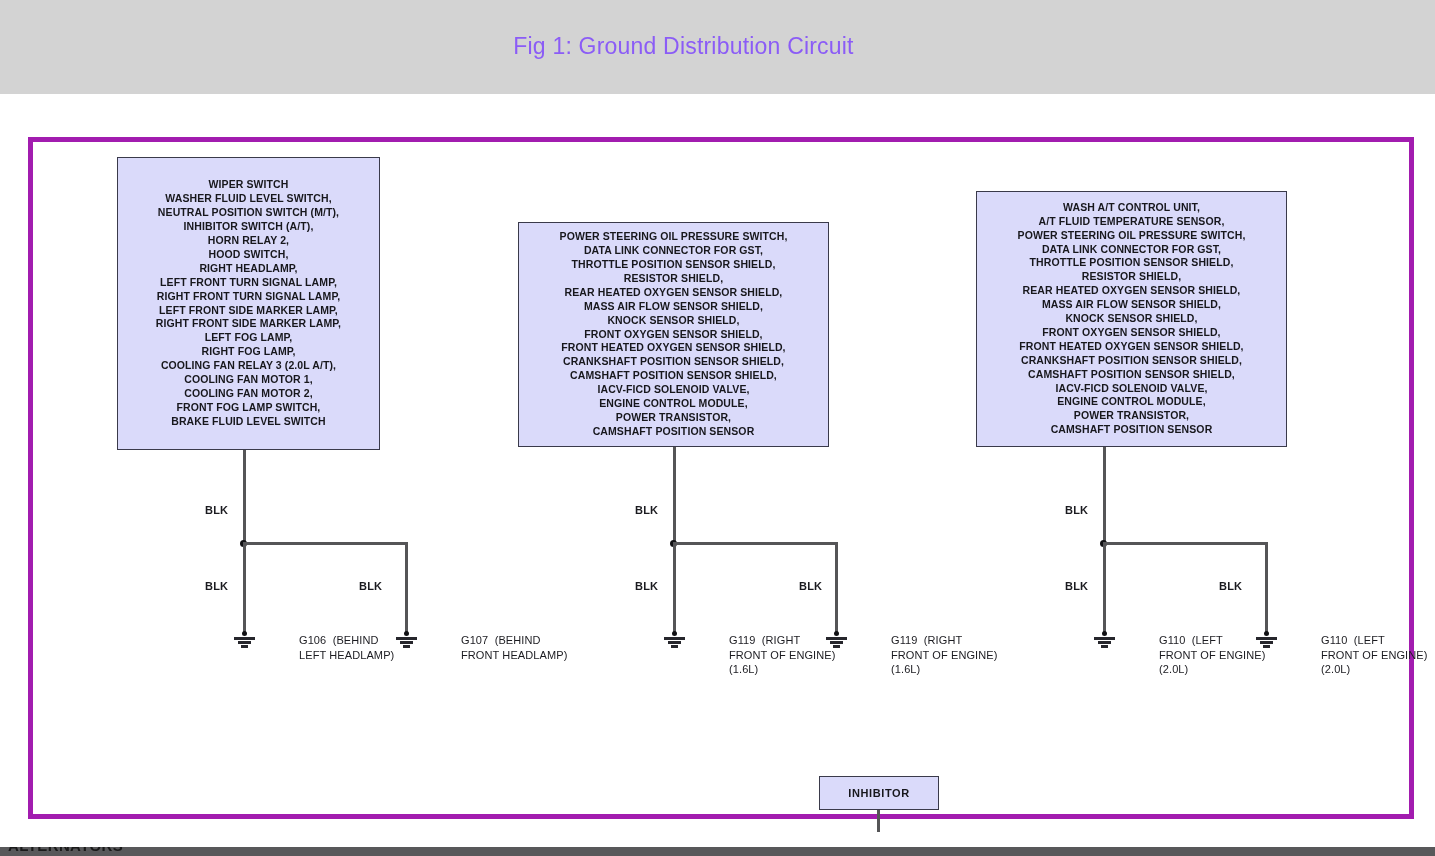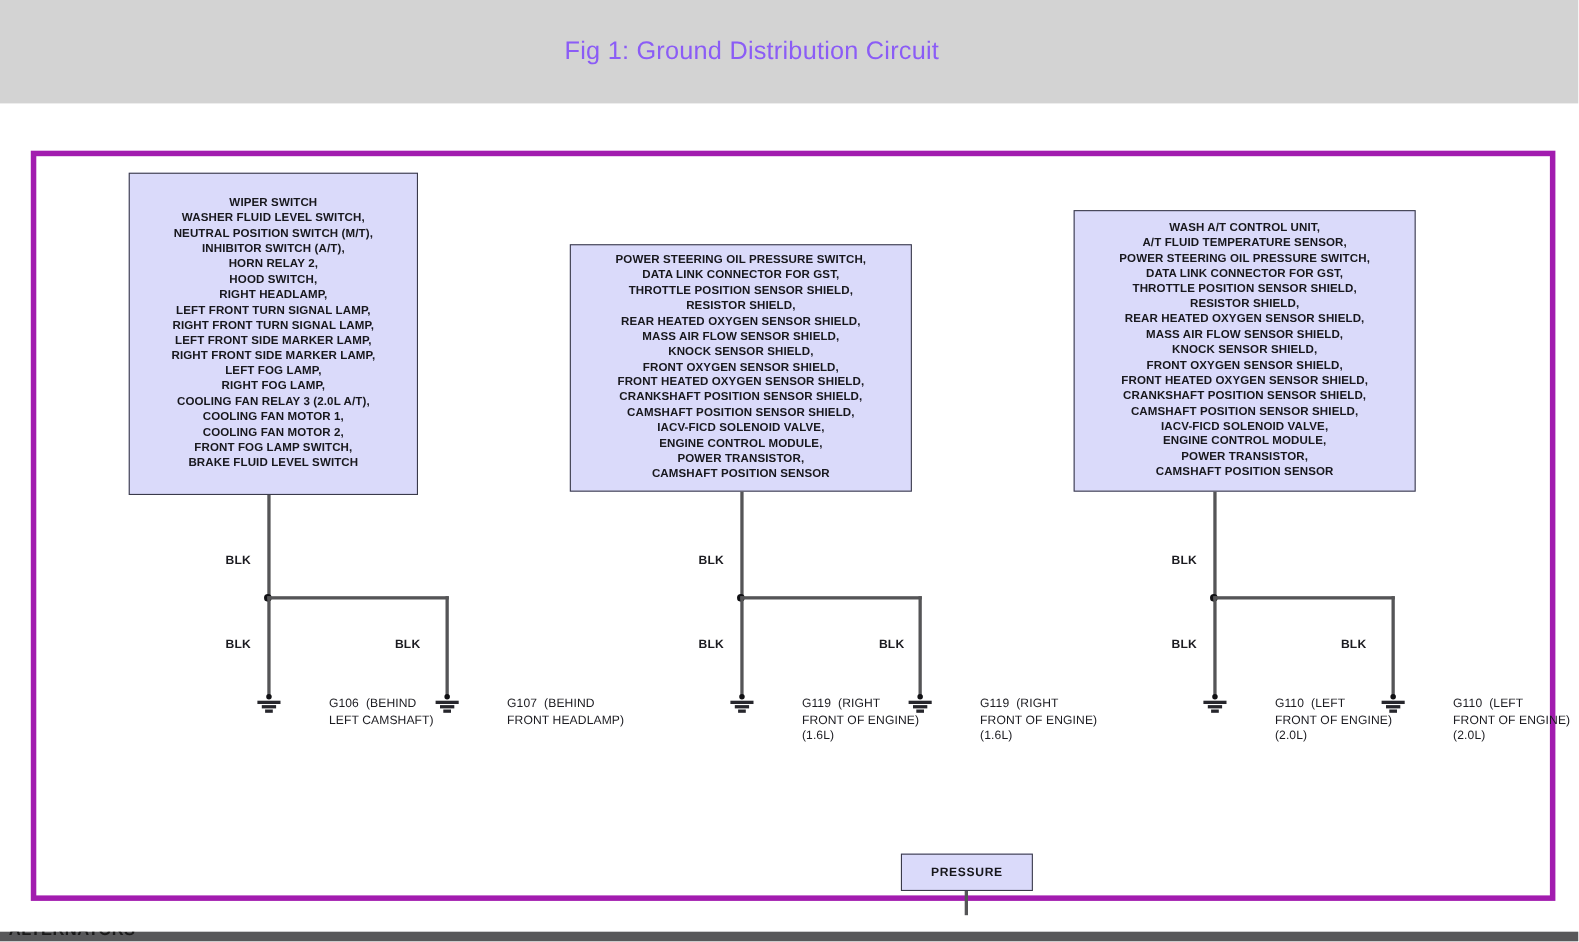--- a/index.html
+++ b/index.html
@@ -138,21 +138,21 @@
 
   <div class="gnd" style="left:200px;top:489px;">
     <div class="g-dot"></div>
       <div class="g-b1"></div>
       <div class="g-b2"></div>
       <div class="g-b3"></div>
   </div>
   <div class="gnd-label" style="left:222px;top:491px;">
     <span>G106</span>&nbsp;
     <span>(BEHIND</span><br>
-    <span>LEFT CAMSHAFT)</span>
+    <span>LEFT HEADLAMP)</span>
   </div>
 
   <div class="gnd" style="left:362px;top:489px;">
     <div class="g-dot"></div>
       <div class="g-b1"></div>
       <div class="g-b2"></div>
       <div class="g-b3"></div>
   </div>
   <div class="gnd-label" style="left:384px;top:491px;">
     <span>G107</span>&nbsp;
@@ -264,19 +264,19 @@
   <div class="gnd-label" style="left:1244px;top:491px;">
     <span>G110</span>&nbsp;
     <span>(LEFT</span><br>
     <span>FRONT OF ENGINE)</span><br>
     <span>(2.0L)</span>
   </div>
 
 </div>
 
 <div class="comp-box" id="box-generator">
-  <div class="comp-list">PRESSURE</div>
+  <div class="comp-list">INHIBITOR</div>
 </div>
 <div class="wire-v" style="left:877px;top:810px;height:22px;"></div>
 
 <div id="bottom-strip">
   <div id="bottom-cropped-text">ALTERNATORS</div>
 </div>
 
 </body></html>

